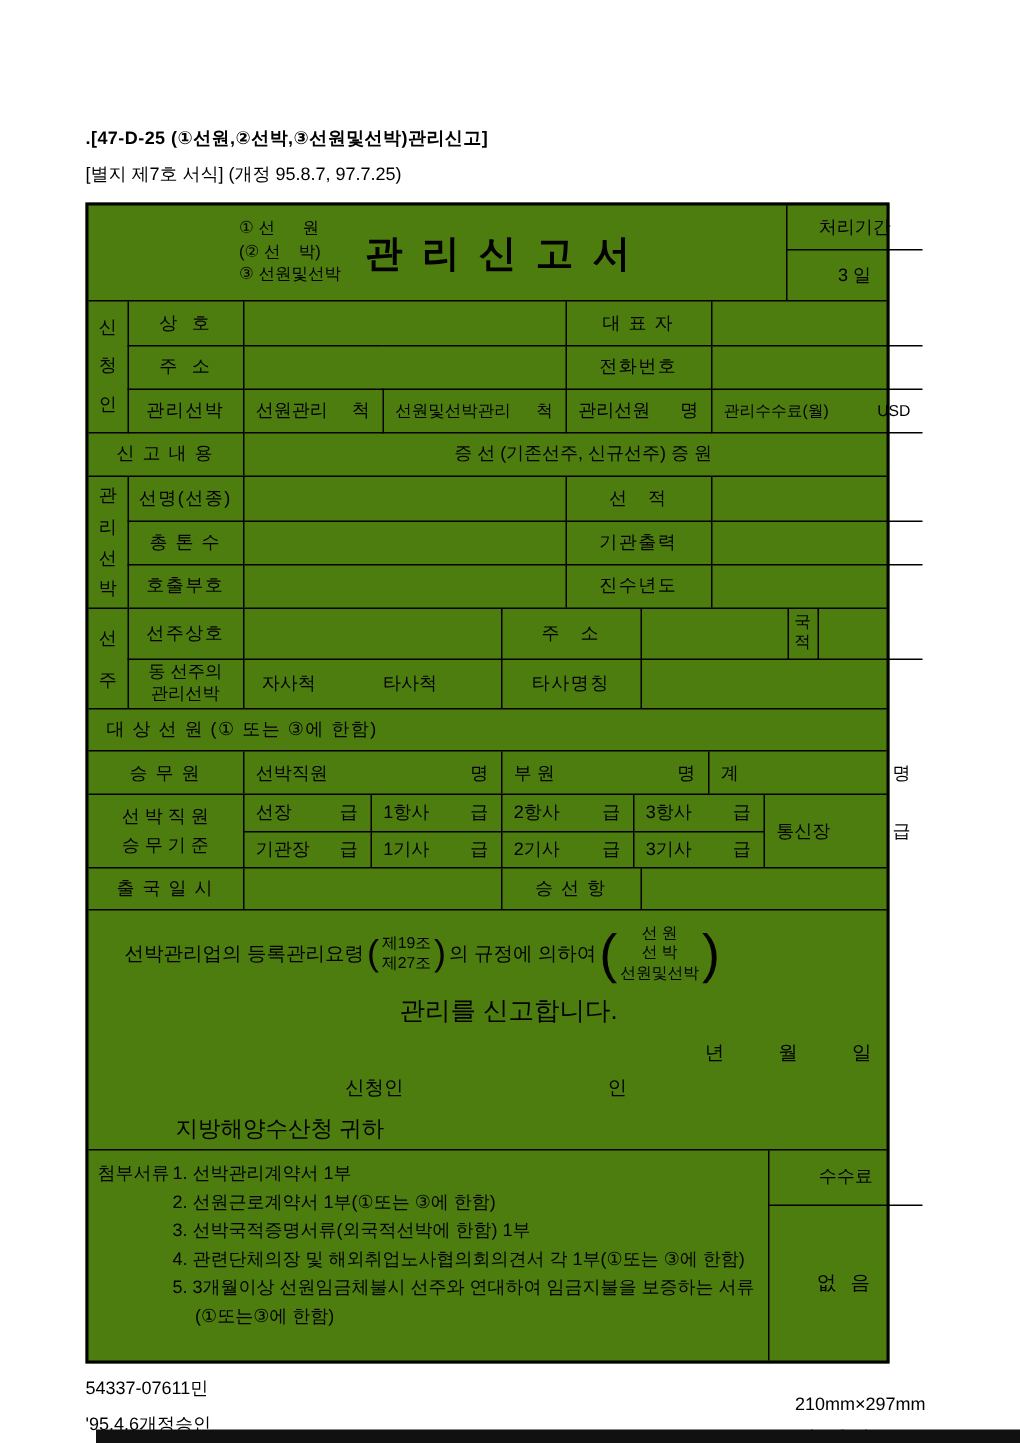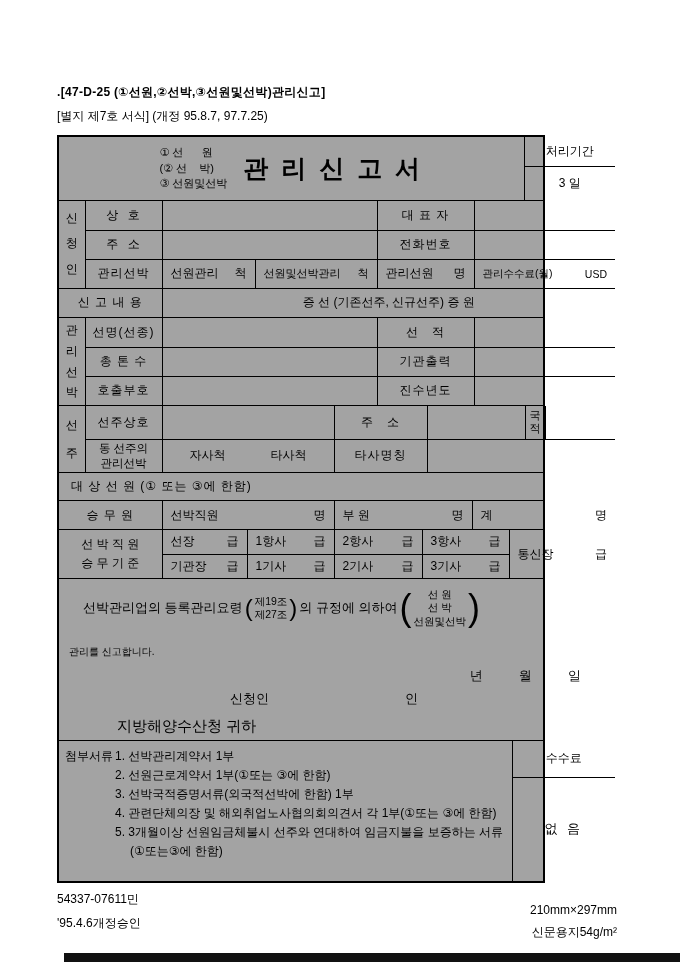--- a/index.html
+++ b/index.html
@@ -7,21 +7,21 @@
   body {
     width:680px; height:962px; position:relative;
     font-family:"Liberation Sans","DejaVu Sans",sans-serif;
     color:#000;
   }
   .page { position:absolute; inset:0; overflow:hidden; background:#fff; }
   .content { position:absolute; left:57px; top:84px; width:562px; }
   .hdr1 { font-size:12px; font-weight:bold; letter-spacing:0.3px; white-space:nowrap; }
   .hdr2 { font-size:12px; margin-top:7px; white-space:nowrap; }
 
-  .form { width:488px; border:2px solid #000; margin-top:10px; background:#a3a3a3; }
+  .form { width:536px; border:2px solid #000; margin-top:10px; background:#4d7c0f; }
   .sec { border-bottom:1px solid #000; }
   .sec:last-child { border-bottom:none; }
   table { border-collapse:collapse; table-layout:fixed; width:100%; border-style:hidden; }
   td {
     border:1px solid #000; font-size:12px; text-align:center;
     vertical-align:middle; padding:0 2px; overflow:hidden;
   }
 
   
   .title-flex { display:flex; align-items:center; justify-content:center; gap:16px; }
@@ -45,31 +45,31 @@
 
   .lbl { letter-spacing:1px; white-space:pre; }
   .uc  { padding:0; }
   .uc .flex { display:flex; justify-content:space-between; align-items:center; padding:0 8px; }
   .s11 { font-size:11px; }
   .s10 { font-size:10.5px; }
   .two-line { white-space:pre-line; font-size:11.5px; line-height:1.3; }
   .nat { white-space:pre-line; font-size:11px; line-height:1.25; padding:0; }
 
   .dual { display:flex; justify-content:space-between; padding:0 10px; }
-  .dual .grp { display:flex; justify-content:center; width:45%; }
+  .dual .grp { display:flex; justify-content:flex-start; width:45%; }
 
   .target-cell { text-align:left; padding-left:12px; letter-spacing:1px; height:27px; }
 
   
   .decl { height:116px; text-align:left; vertical-align:top; padding:8px 6px 4px; }
   .dl1 { display:flex; align-items:center; padding-left:18px; font-size:13px; gap:2px; }
   .stack { font-size:10.5px; line-height:1.25; white-space:pre-line; text-align:center; }
   .paren { font-size:24px; font-weight:300; }
   .paren3 { font-size:36px; font-weight:300; }
-  .dl2 { font-size:10px; padding-left:4px; margin-top:16px; }
+  .dl2 { font-size:17px; padding-left:4px; margin-top:5px;text-align:center; }
   .ddate { text-align:right; padding-right:28px; white-space:pre; font-size:13px; margin-top:8px; }
   .dsign { text-align:center; padding-right:26px; font-size:13px; margin-top:5px; }
   .dsign .seal { margin-left:136px; }
   .drecip { padding-left:52px; font-size:15px; margin-top:9px; }
 
   
   .att-cell { text-align:left; vertical-align:top; padding:6px 4px; height:140px; }
   .att-wrap { position:relative; }
   .att-head { position:absolute; left:2px; top:1px; font-size:12px; }
   .att-items { margin-left:52px; font-size:12px; line-height:1.58; }
@@ -376,20 +376,38 @@
               <div class="flex">
                 <span>3기사</span>
                 <span>급</span>
               </div>
             </td>
           </tr>
         </tbody>
           </table>
       </div>
 
+      <div class="sec">
+        <table>
+          <colgroup>
+            <col style="width:103px">
+              <col style="width:172px">
+              <col style="width:93px">
+              <col style="width:188px">
+          </colgroup>
+          <tbody>
+              <tr class="h27">
+            <td class="lbl">출 국 일 시</td>
+            <td></td>
+            <td class="lbl">승 선 항</td>
+            <td></td>
+          </tr>
+        </tbody>
+          </table>
+      </div>
 
       <div class="sec">
         <table>
           <colgroup>
               <col style="width:556px">
             </colgroup>
           <tbody>
               <tr>
             <td class="decl">
               <div class="dl1">

